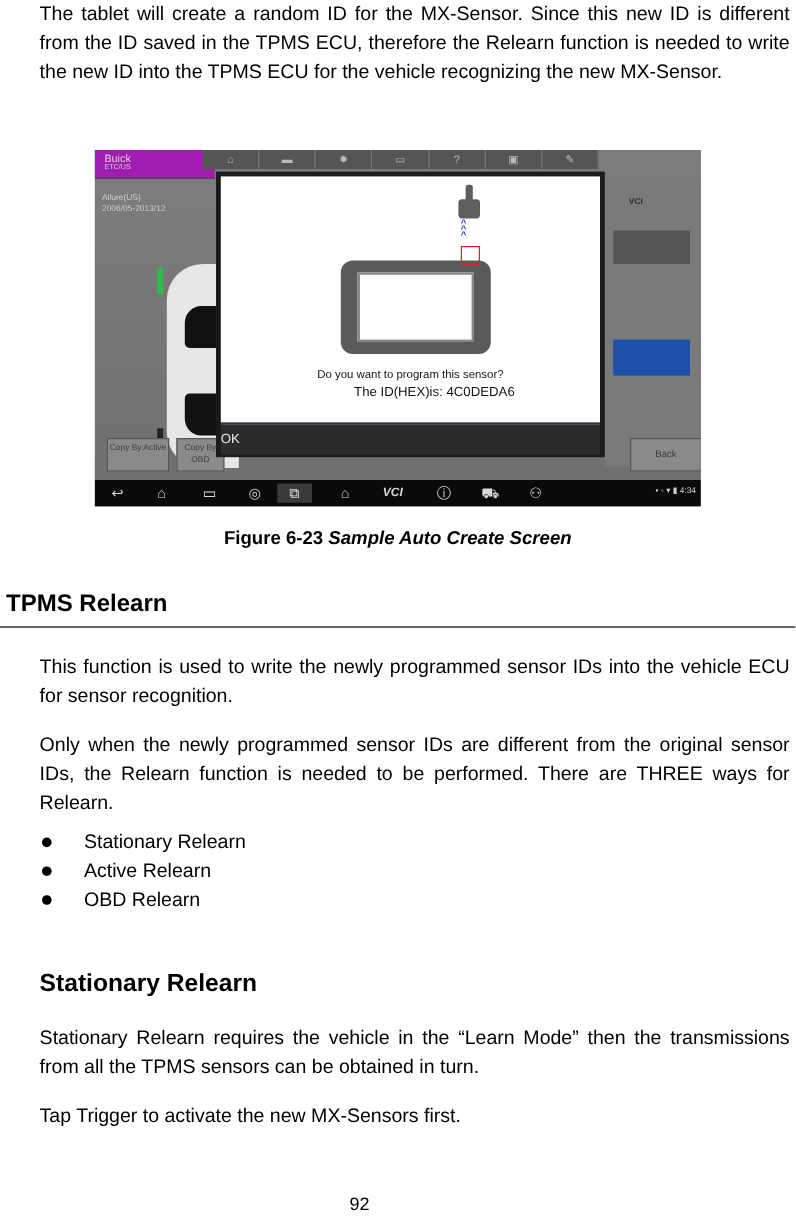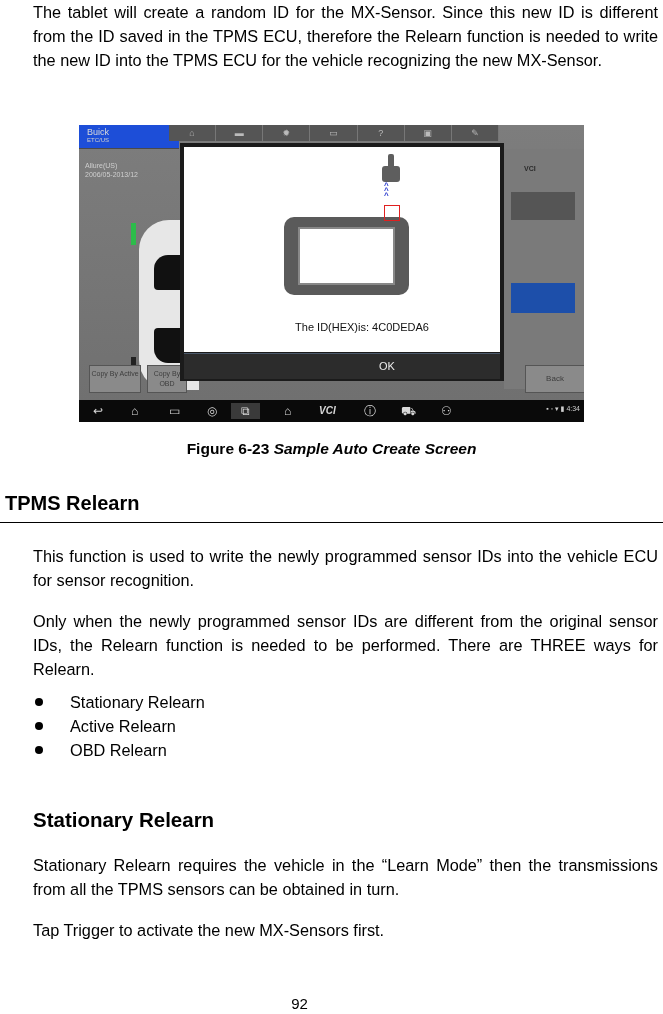--- a/index.html
+++ b/index.html
@@ -7,21 +7,21 @@
   body { position: relative; font-family: "Liberation Sans", sans-serif; color: #000; }
 
   .para { position: absolute; left: 33px; width: 625px; font-size: 16.3px; line-height: 24px; text-align: justify; }
   .para b { font-weight: normal; }
   .para.first { left: 33px; top: 0px; }
   .lastline { text-align-last: left; }
 
   
   .figure { position: absolute; left: 79px; top: 125px; width: 505px; height: 297px; background: #6e6e6e; overflow: hidden; }
   .scr-bg { position: absolute; inset: 0; background: linear-gradient(#7d7d7d, #6f6f6f); }
-  .scr-topleft { position: absolute; left: 0; top: 0; width: 100px; height: 24px; background: #1d4ed8; border-bottom: 1px solid #4a4a4a; }
+  .scr-topleft { position: absolute; left: 0; top: 0; width: 100px; height: 24px; background: #a21caf; border-bottom: 1px solid #4a4a4a; }
   .scr-make { position: absolute; left: 8px; top: 2px; font-size: 9px; color: #d8d8d8; }
   .scr-sub { position: absolute; left: 8px; top: 12px; font-size: 6px; color: #cfcfcf; }
   .scr-model { position: absolute; left: 6px; top: 36px; font-size: 7px; line-height: 9px; color: #cfcfcf; }
   .scr-toolbar { position: absolute; left: 90px; top: 0; width: 330px; height: 16px; background: #555; display: flex; }
   .scr-toolbar span { flex: 1; border-right: 1px solid #777; color: #bbb; font-size: 9px; text-align: center; line-height: 16px; }
   .scr-car { position: absolute; left: 60px; top: 95px; width: 60px; height: 170px; border-radius: 30px 0 0 30px; background: #e7e7e7; }
   .scr-car .w1 { position: absolute; left: 15px; top: 35px; width: 50px; height: 35px; background: #111; border-radius: 14px 0 0 4px; }
   .scr-car .w2 { position: absolute; left: 15px; top: 108px; width: 50px; height: 35px; background: #111; border-radius: 4px 0 0 14px; }
   .scr-gauge-green { position: absolute; left: 52px; top: 98px; width: 5px; height: 22px; background: #2cbc4a; }
   .scr-gauge-dark { position: absolute; left: 52px; top: 232px; width: 5px; height: 22px; background: #222; }
@@ -41,21 +41,21 @@
   .sensor { position: absolute; left: 198px; top: 7px; width: 18px; height: 30px; }
   .sensor .stem { position: absolute; left: 6px; top: 0; width: 6px; height: 14px; background: #5e5e5e; border-radius: 2px; }
   .sensor .head { position: absolute; left: 0; top: 12px; width: 18px; height: 16px; background: #5e5e5e; border-radius: 3px; }
   .chev { position: absolute; left: 200px; top: 36px; color: #2233cc; font-size: 8px; line-height: 5px; font-weight: bold; }
   .redbox { position: absolute; left: 200px; top: 58px; width: 16px; height: 16px; border: 1.5px solid #e02020; }
   .dlg-q { position: absolute; left: 0; width: 316px; top: 160px; text-align: center; font-size: 9.5px; color: #111; }
   .dlg-id { position: absolute; left: 20px; width: 316px; top: 174px; text-align: center; font-size: 11px; color: #111; }
   .dlg-btns { position: absolute; left: 4px; top: 210px; width: 316px; height: 26px; display: flex; }
   .dlg-btn { flex: 1; color: #eaeaea; font-size: 11px; line-height: 24px; background: #2c2c2c; border-top: 1px solid #4c5a6c; }
   .dlg-cancel { text-align: left; padding-left: 18px; border-right: 1px solid #3a3a3a; }
-  .dlg-ok { text-align: center; padding-left: 90px; }
+  .dlg-ok { }
 
   .navbar { position: absolute; left: 0; top: 275px; width: 505px; height: 22px; background: #0a0a0a; }
   .nav-ic { position: absolute; top: 3px; color: #d8d8d8; font-size: 12px; line-height: 16px; }
   .nav-ic.active { background: #3a3a3a; padding: 0 10px; }
   .nav-status { position: absolute; right: 4px; top: 5px; color: #cfcfcf; font-size: 7px; }
 
   .caption { position: absolute; left: 0; width: 663px; top: 440px; text-align: center; font-size: 15.5px; font-weight: bold; }
   .caption i { font-style: italic; }
 
   .h1 { position: absolute; left: 5px; top: 492px; font-size: 20px; font-weight: bold; }
@@ -111,20 +111,21 @@
     <div class="dialog-body">
       <div class="sensor">
         <div class="stem"></div>
           <div class="head"></div>
       </div>
       <div class="chev">^<br>^<br>^</div>
       <div class="dev">
           <div class="screen"></div>
         </div>
       <div class="redbox"></div>
+      <div class="dlg-q">Do you want to program this sensor?</div>
       <div class="dlg-id">The ID(HEX)is: 4C0DEDA6</div>
     </div>
     <div class="dlg-btns">
       <div class="dlg-btn dlg-ok">OK</div>
     </div>
   </div>
 
   <div class="navbar">
     <span class="nav-ic" style="left:14px">↩</span>
     <span class="nav-ic" style="left:52px">⌂</span>

